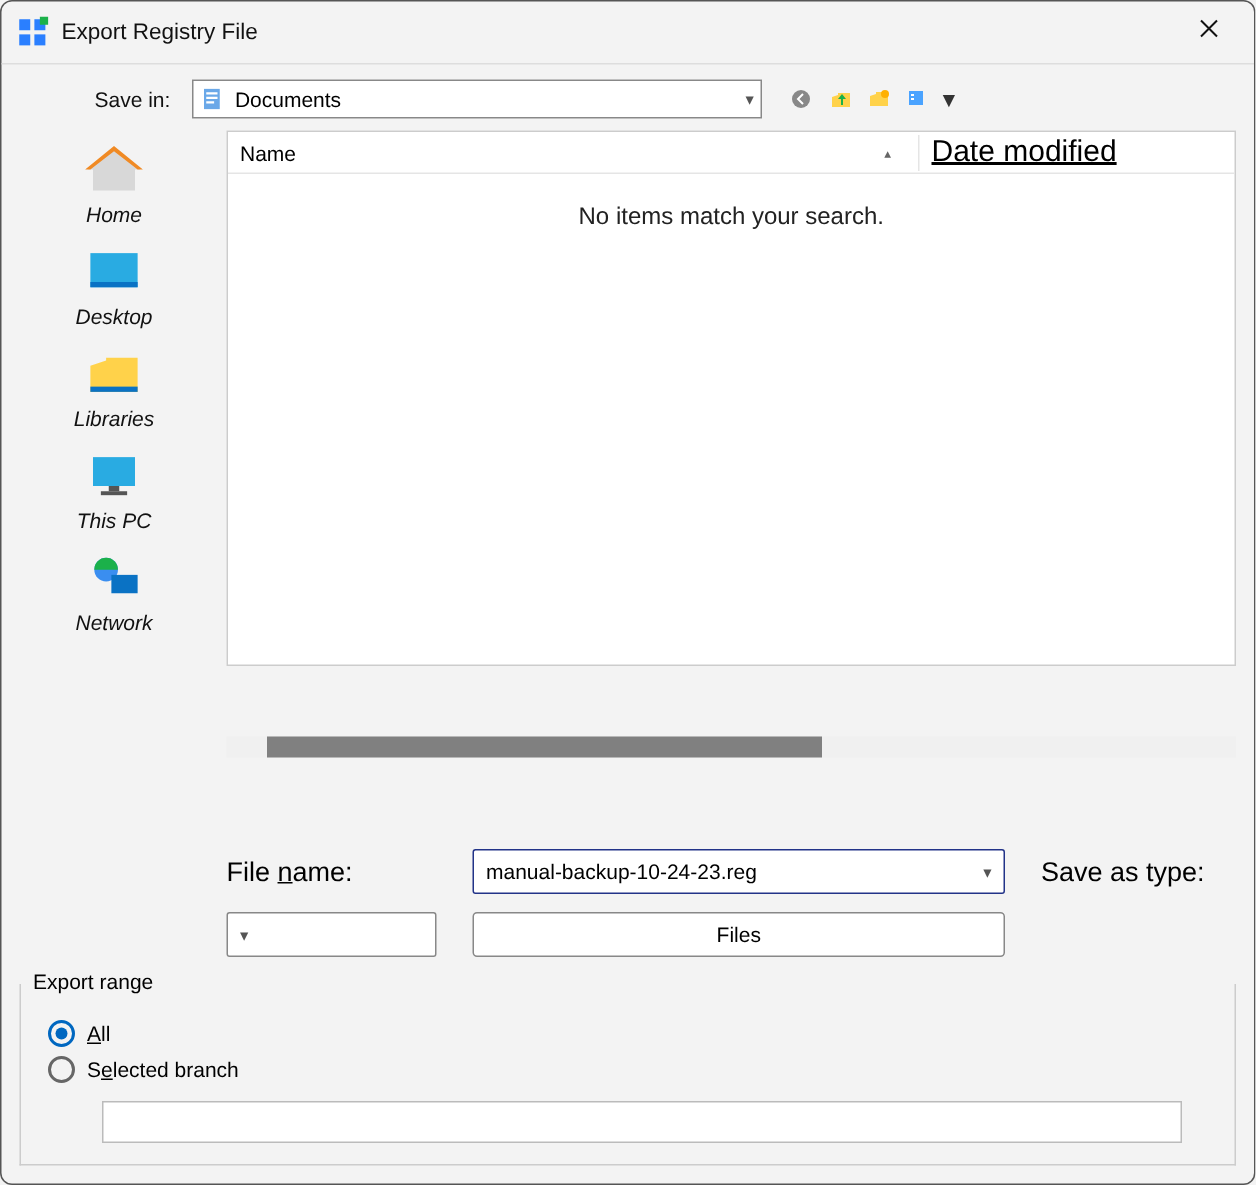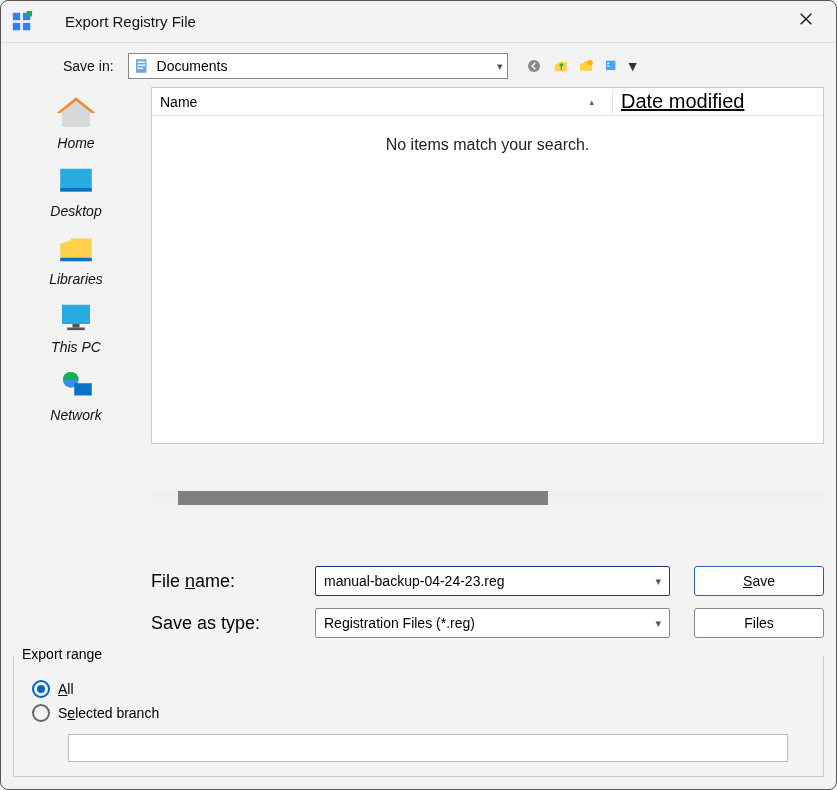--- a/index.html
+++ b/index.html
@@ -1,20 +1,20 @@
 <!DOCTYPE html>
 <html><head>
 <meta charset="utf-8">
 <style>
   * { box-sizing: border-box; margin: 0; padding: 0; font-family: "Segoe UI", Tahoma, sans-serif; }
   body { width: 837px; height: 790px; background: #f3f3f3; overflow: hidden; }
   .window { width: 837px; height: 790px; background: #f3f3f3; border: 1px solid #555; border-radius: 8px; display: flex; flex-direction: column; }
   .titlebar { height: 42px; display: flex; align-items: center; padding: 0 10px; border-bottom: 1px solid #ddd; }
   .titlebar .app-icon { width: 22px; height: 22px; display: inline-block; margin-right: 8px; }
-  .titlebar .title { font-size: 15px; color: #111; flex: 1; margin-left: 24px; }
+  .titlebar .title { font-size: 15px; color: #111; flex: 1; }
   .titlebar .close { width: 40px; text-align: center; font-size: 18px; cursor: pointer; }
 
   .top-row { display: flex; align-items: center; padding: 10px 12px 8px 12px; gap: 10px; }
   .top-row .label { font-size: 14px; color: #111; margin-left: 50px; margin-right: 4px; }
   .save-in-combo { flex: 0 0 380px; height: 26px; border: 1px solid #888; background: #fff; display: flex; align-items: center; padding: 0 4px; cursor: pointer; }
   .save-in-combo .doc-icon { width: 18px; height: 18px; margin-right: 6px; }
   .save-in-combo .text { flex: 1; font-size: 14px; }
   .save-in-combo .chev { font-size: 11px; color: #555; }
   .toolbar-icons { display: flex; gap: 6px; align-items: center; margin-left: 6px; }
   .toolbar-icons span { width: 20px; height: 20px; display: inline-flex; align-items:center; justify-content:center; cursor: pointer; font-size: 14px; }
@@ -190,28 +190,26 @@
       </div>
       <div class="empty">No items match your search.</div>
     </div>
     <div class="hscroll">
           <div class="thumb"></div>
         </div>
 
     <div class="fields">
       <span class="flabel"><span>File </span><span class="u">n</span><span>ame:</span></span>
       <div class="combo">
-        <span class="text">manual-backup-04-24-23.reg</span>
+        <span class="text">manual-backup-10-24-23.reg</span>
         <span class="chev">▾</span>
       </div>
-      <button class="btn"><span class="u">S</span><span></span>ave</button>
 
       <span class="flabel">Save as type:</span>
       <div class="combo plain">
-        <span class="text">Registration Files (*.reg)</span>
         <span class="chev">▾</span>
       </div>
       <button class="btn plain">Files</button>
     </div>
   </div>
 </div>
 
 <div class="export-group">
   <span class="legend">Export range</span>
   <div class="radio-row">

